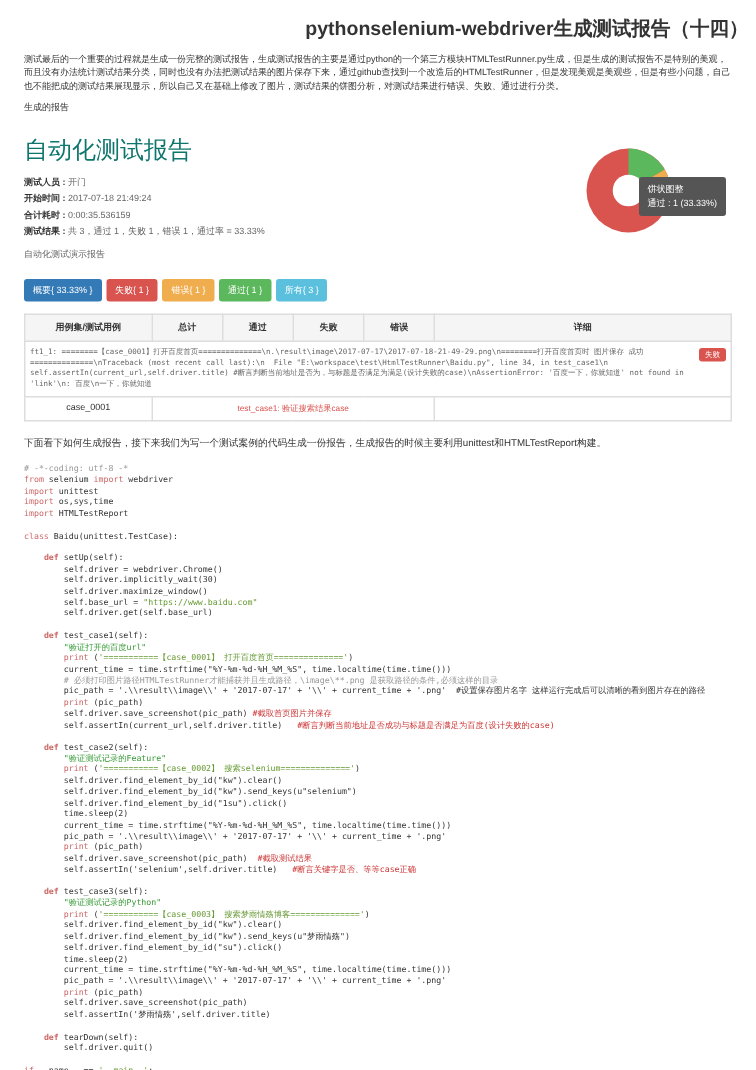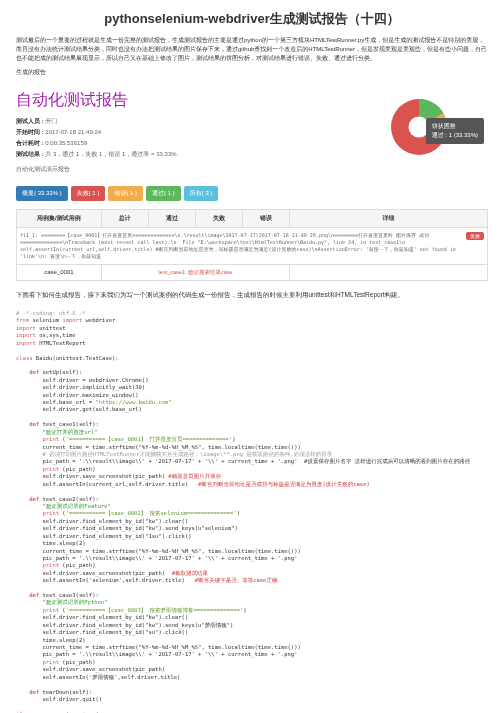--- a/index.html
+++ b/index.html
@@ -1,21 +1,21 @@
 <!DOCTYPE html>
 <html><head>
 <meta charset="utf-8">
 <style>
 *{margin:0;padding:0;box-sizing:border-box}
 body{font-family:"Microsoft YaHei",Arial,sans-serif;font-size:8px;color:#333;background:#fff;width:504px}
-.page-title{text-align:center;font-size:13px;font-weight:bold;padding:10px 5px 8px}
+.page-title{text-align:right;font-size:13px;font-weight:bold;padding:10px 5px 8px}
 .intro{padding:0 16px;font-size:6px;line-height:1.5;color:#333}
 .intro p{margin-bottom:5px}
 .report-section{padding:8px 16px;position:relative}
-.report-title{font-size:16px;color:#a21caf;font-weight:normal;margin-bottom:6px}
+.report-title{font-size:16px;color:#0f766e;font-weight:normal;margin-bottom:6px}
 .meta-line{font-size:6px;color:#666;margin-bottom:2px}
 .meta-line b{color:#333}
 .pie-chart{position:absolute;right:50px;top:10px}
 .pie-tooltip{position:absolute;right:20px;top:36px;background:#555;color:#fff;font-size:6px;padding:4px 6px;border-radius:2px}
 .pie-tooltip .p2{color:#fff}
 .report-desc{font-size:6px;color:#666;margin-top:6px}
 .filter-row{padding:4px 16px;display:flex;gap:3px}
 .filter-btn{padding:3px 6px;font-size:6px;color:#fff;border-radius:2px;cursor:pointer}
 .btn-summary{background:#337ab7}
 .btn-fail{background:#d9534f}

